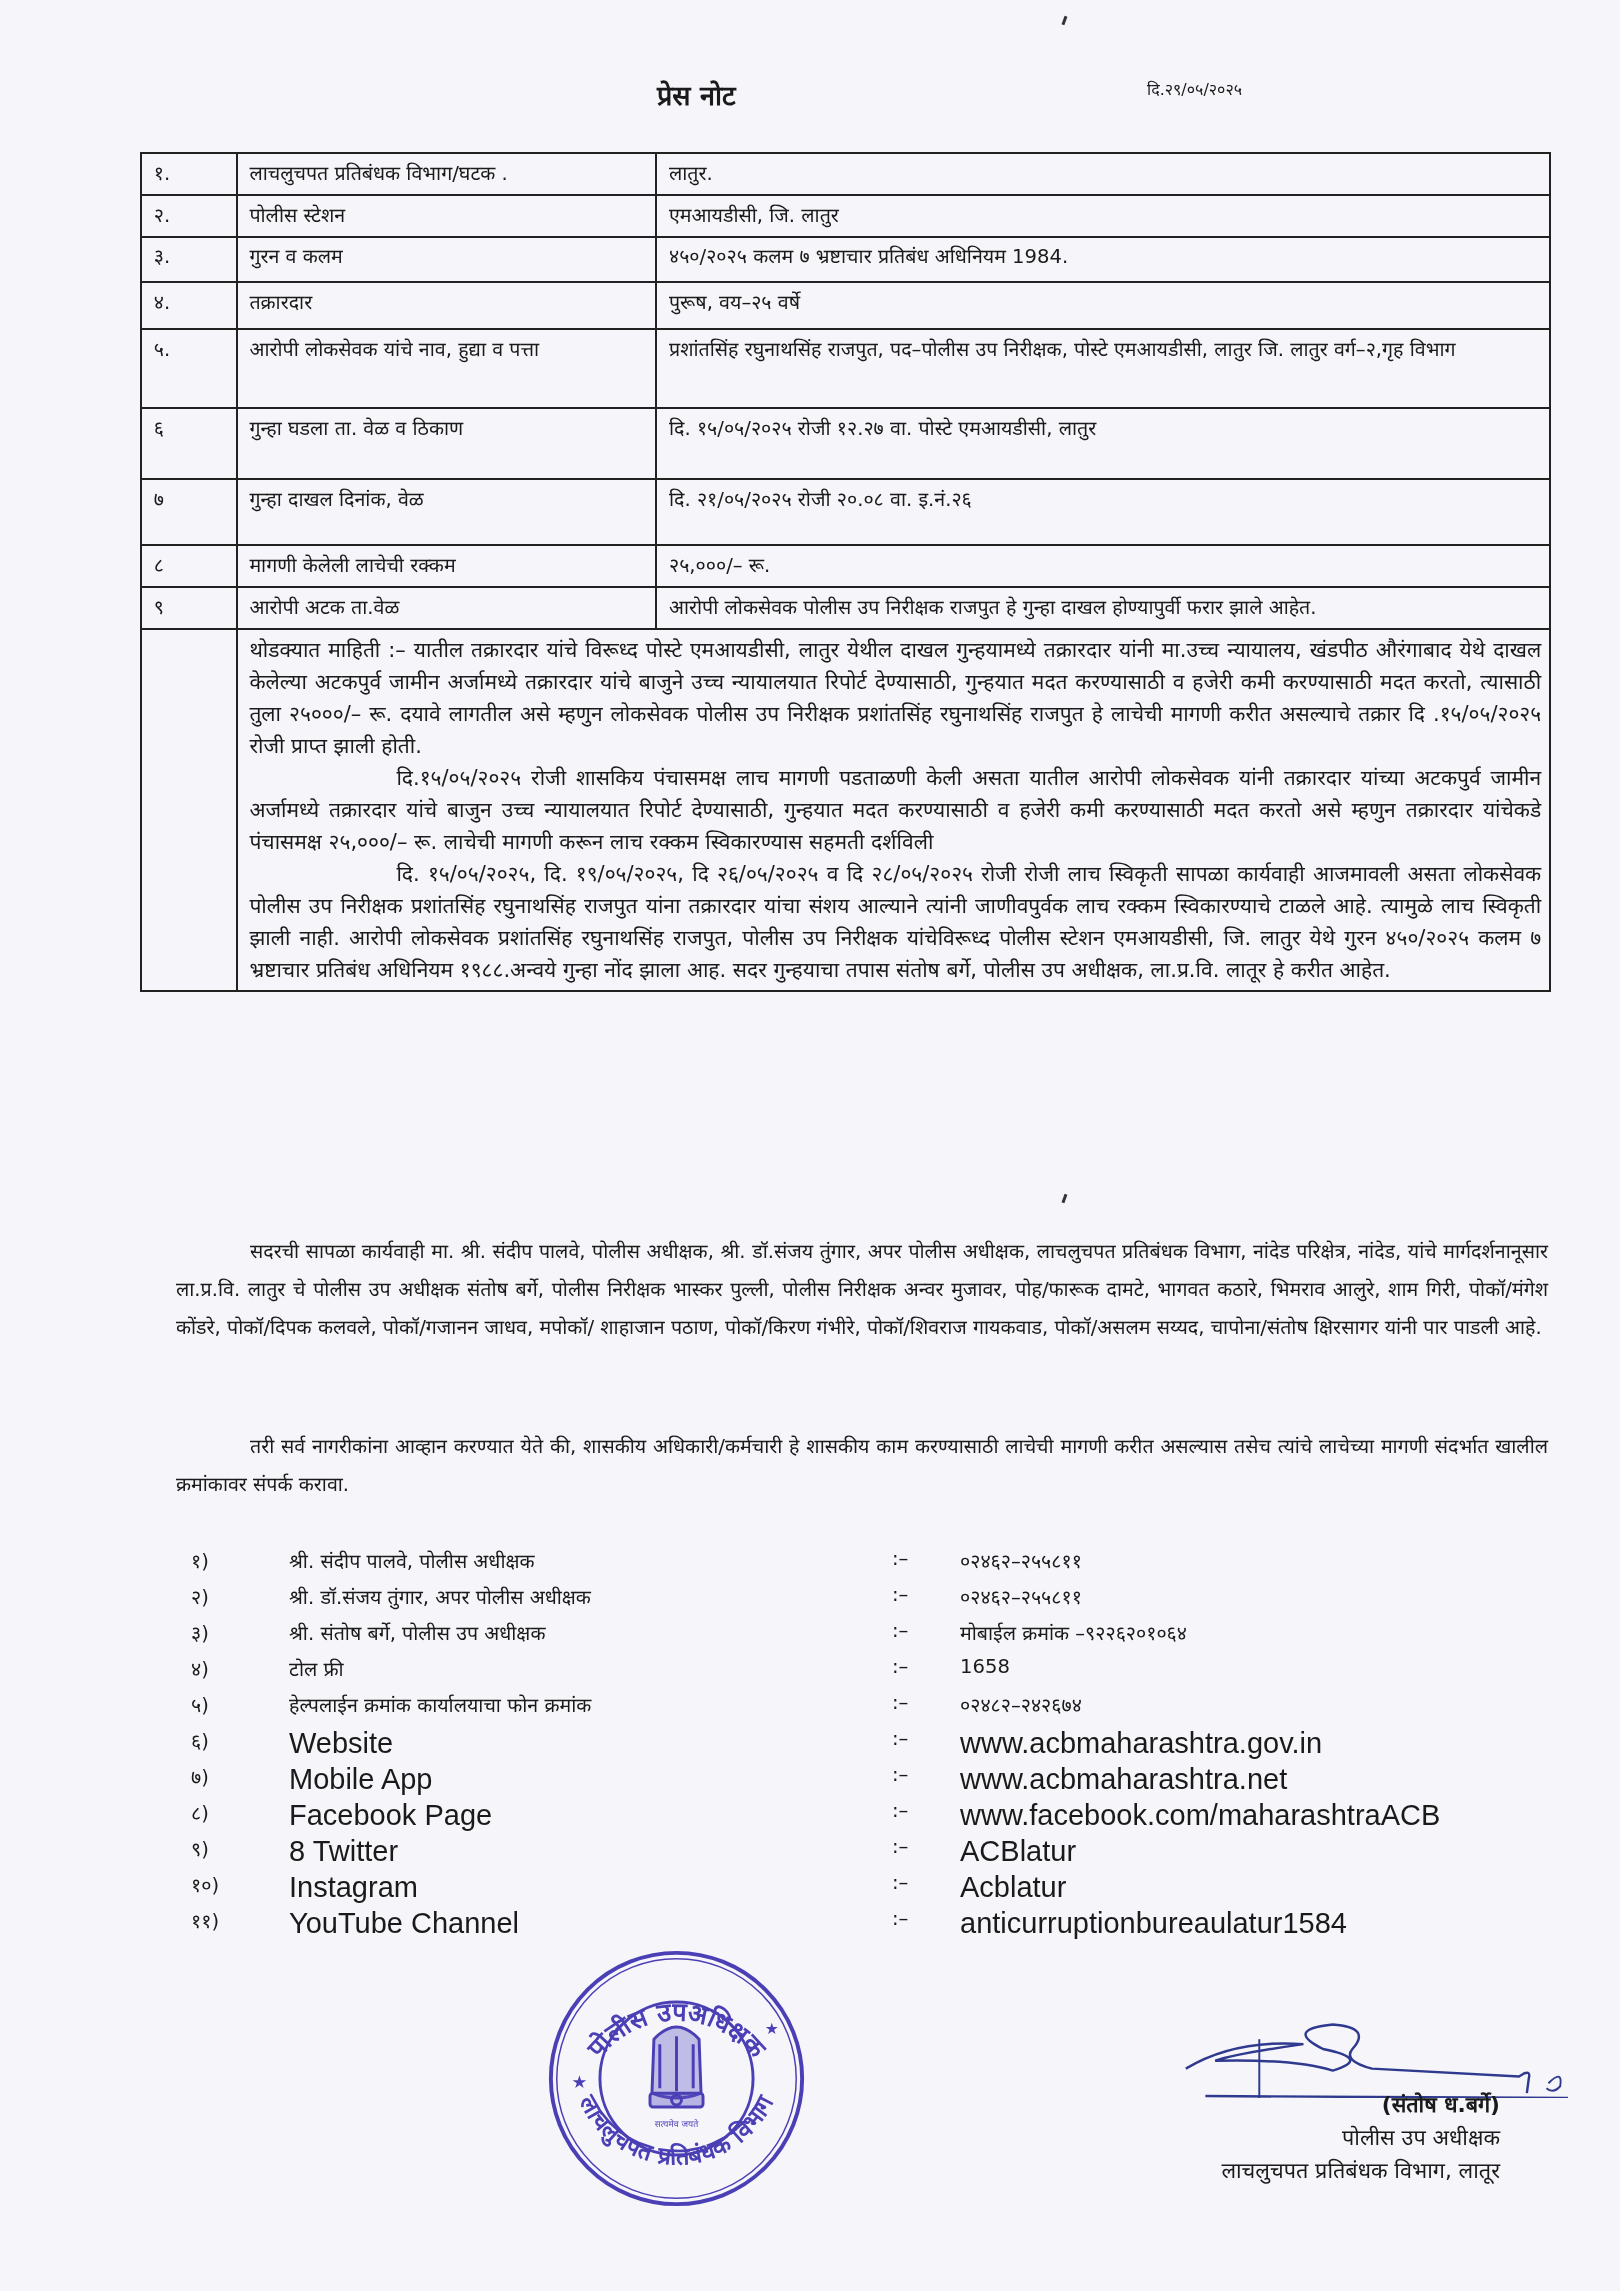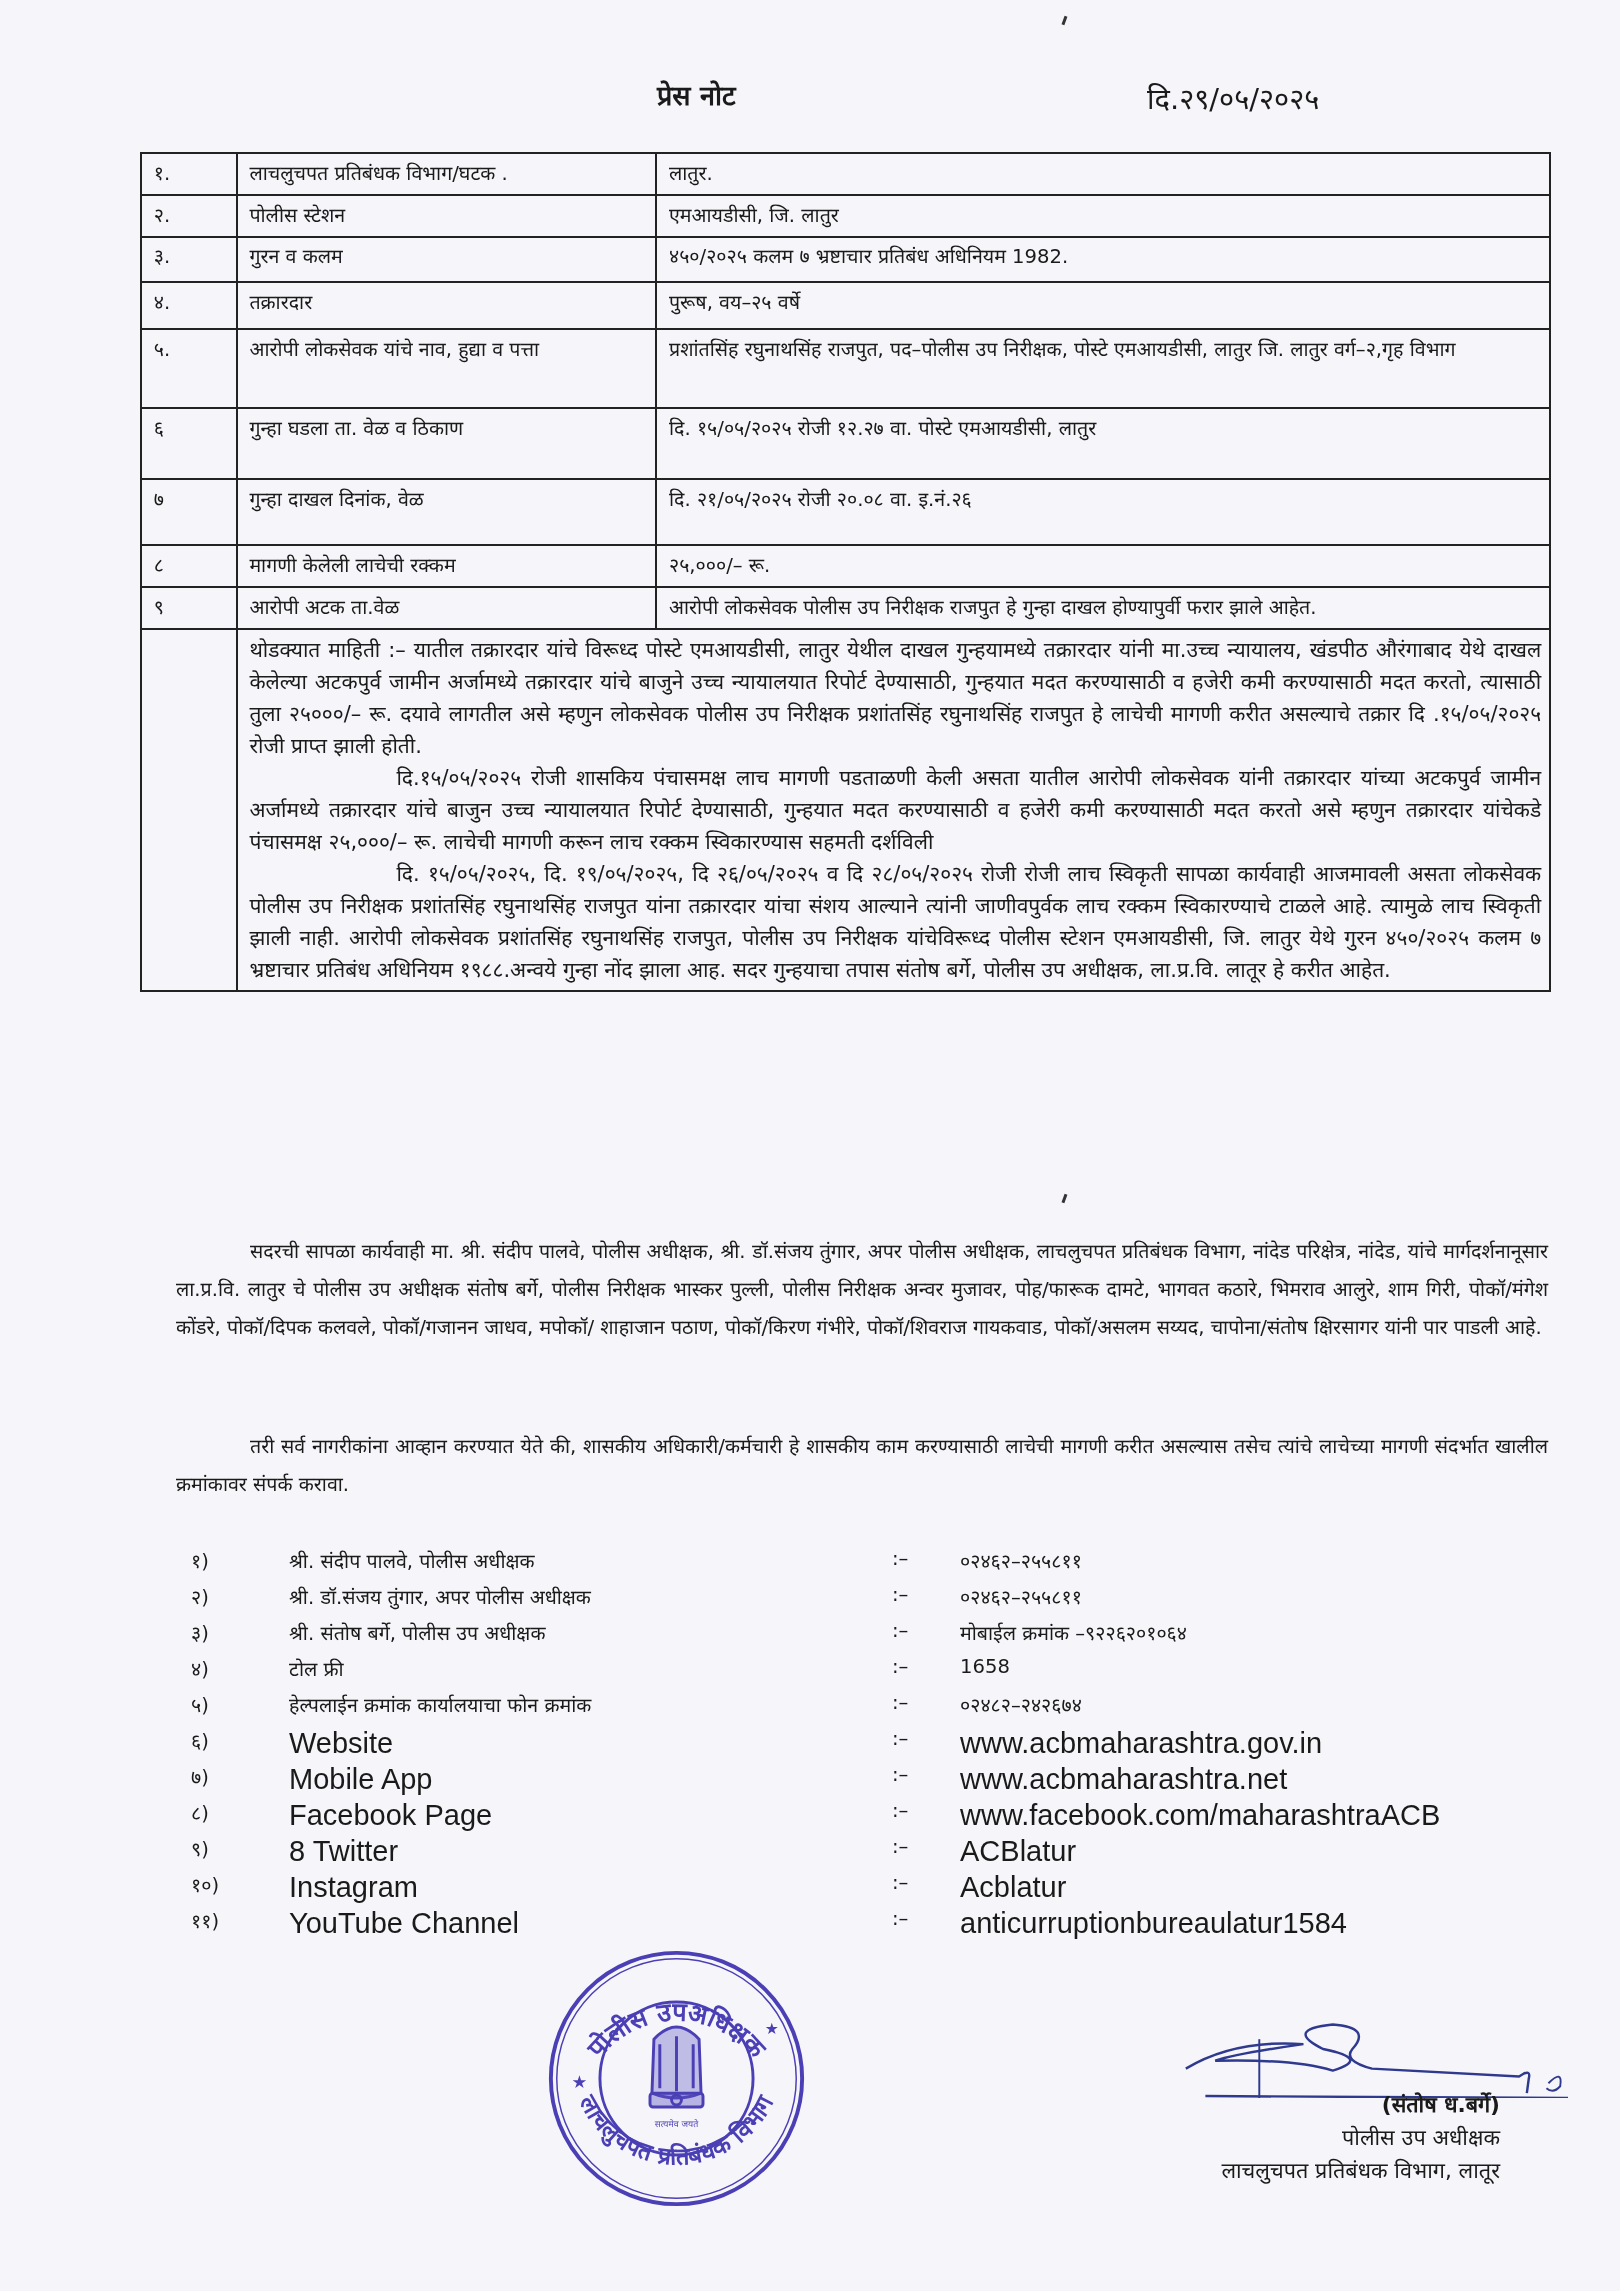--- a/index.html
+++ b/index.html
@@ -6,21 +6,21 @@
   body {
     width: 1620px; height: 2292px;
     background: #f6f6fa;
     font-family: "DejaVu Sans", sans-serif;
     color: #1a1a1a;
     position: relative;
     overflow: hidden;
   }
   .abs { position: absolute; }
   .title { left: 657px; top: 76px; font-size: 27px; font-weight: bold; }
-  .date  { left: 1147px; top: 78px; font-size: 29px; }
+  .date  { left: 1147px; top: 78px; font-size: 16px; }
 
   table.info {
     position: absolute; left: 140px; top: 152px;
     width: 1411px; border-collapse: collapse;
     font-size: 19.6px;
   }
   table.info td {
     border: 2px solid #222;
     vertical-align: top;
     padding: 3.9px 7.8px 3.9px 11.8px;
@@ -68,21 +68,21 @@
       <td>लातुर.</td>
     </tr>
     <tr class="r2">
       <td class="num">२.</td>
       <td class="lbl">पोलीस स्टेशन</td>
       <td>एमआयडीसी, जि. लातुर</td>
     </tr>
     <tr class="r3">
       <td class="num">३.</td>
       <td class="lbl">गुरन व कलम</td>
-      <td>४५०/२०२५ कलम ७ भ्रष्टाचार प्रतिबंध अधिनियम 1982.</td>
+      <td>४५०/२०२५ कलम ७ भ्रष्टाचार प्रतिबंध अधिनियम 1984.</td>
     </tr>
     <tr class="r4">
       <td class="num">४.</td>
       <td class="lbl">तक्रारदार</td>
       <td>पुरूष, वय–२५ वर्षे</td>
     </tr>
     <tr class="r5">
       <td class="num">५.</td>
       <td class="lbl">आरोपी लोकसेवक यांचे नाव, हुद्या व पत्ता</td>
       <td>प्रशांतसिंह रघुनाथसिंह राजपुत,  पद–पोलीस उप निरीक्षक, पोस्टे एमआयडीसी, लातुर जि. लातुर वर्ग–२,गृह विभाग</td>

